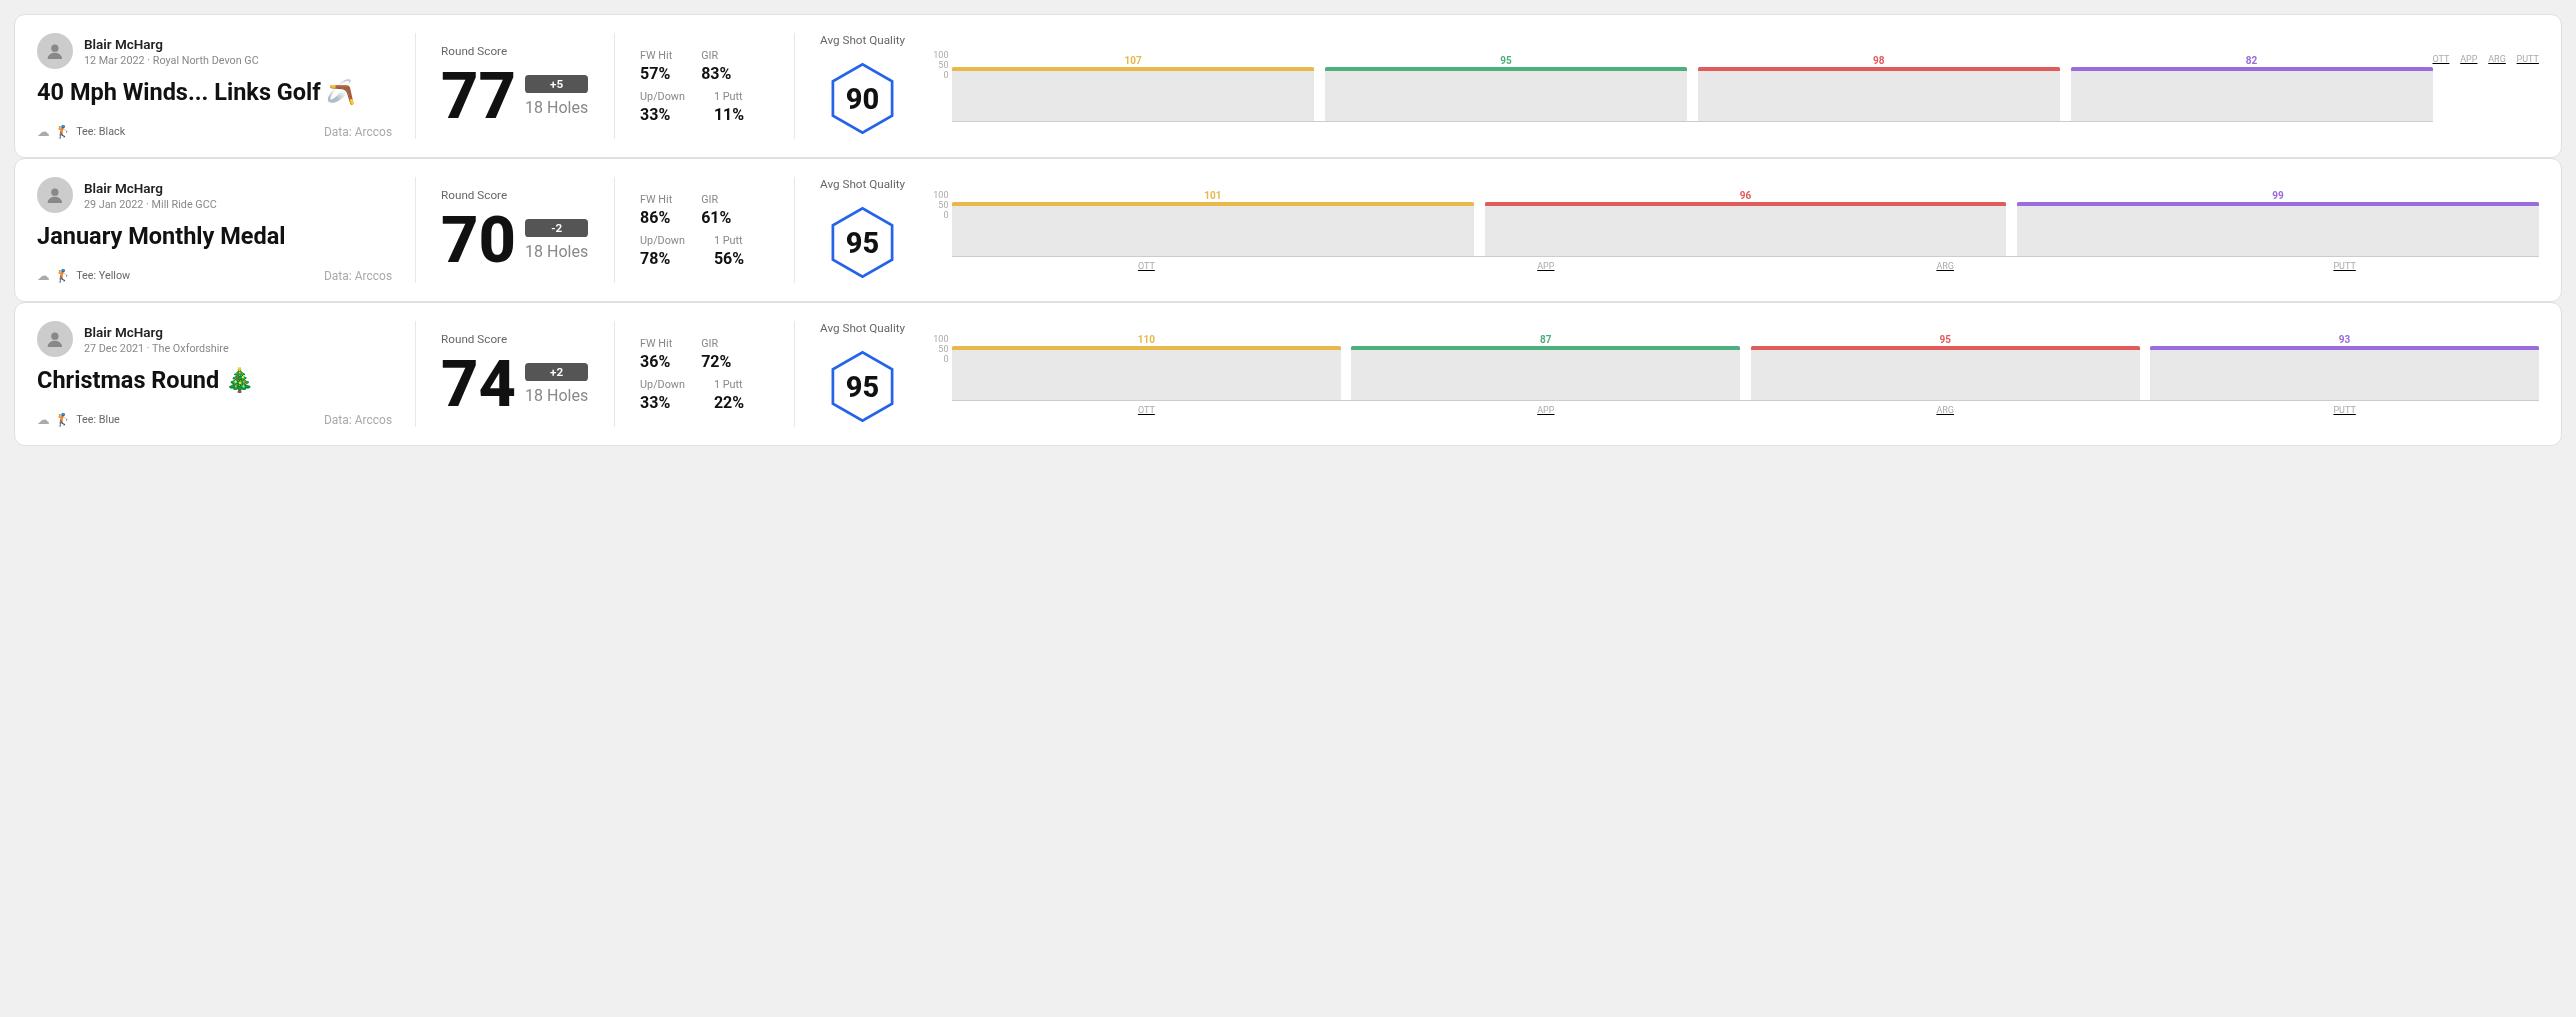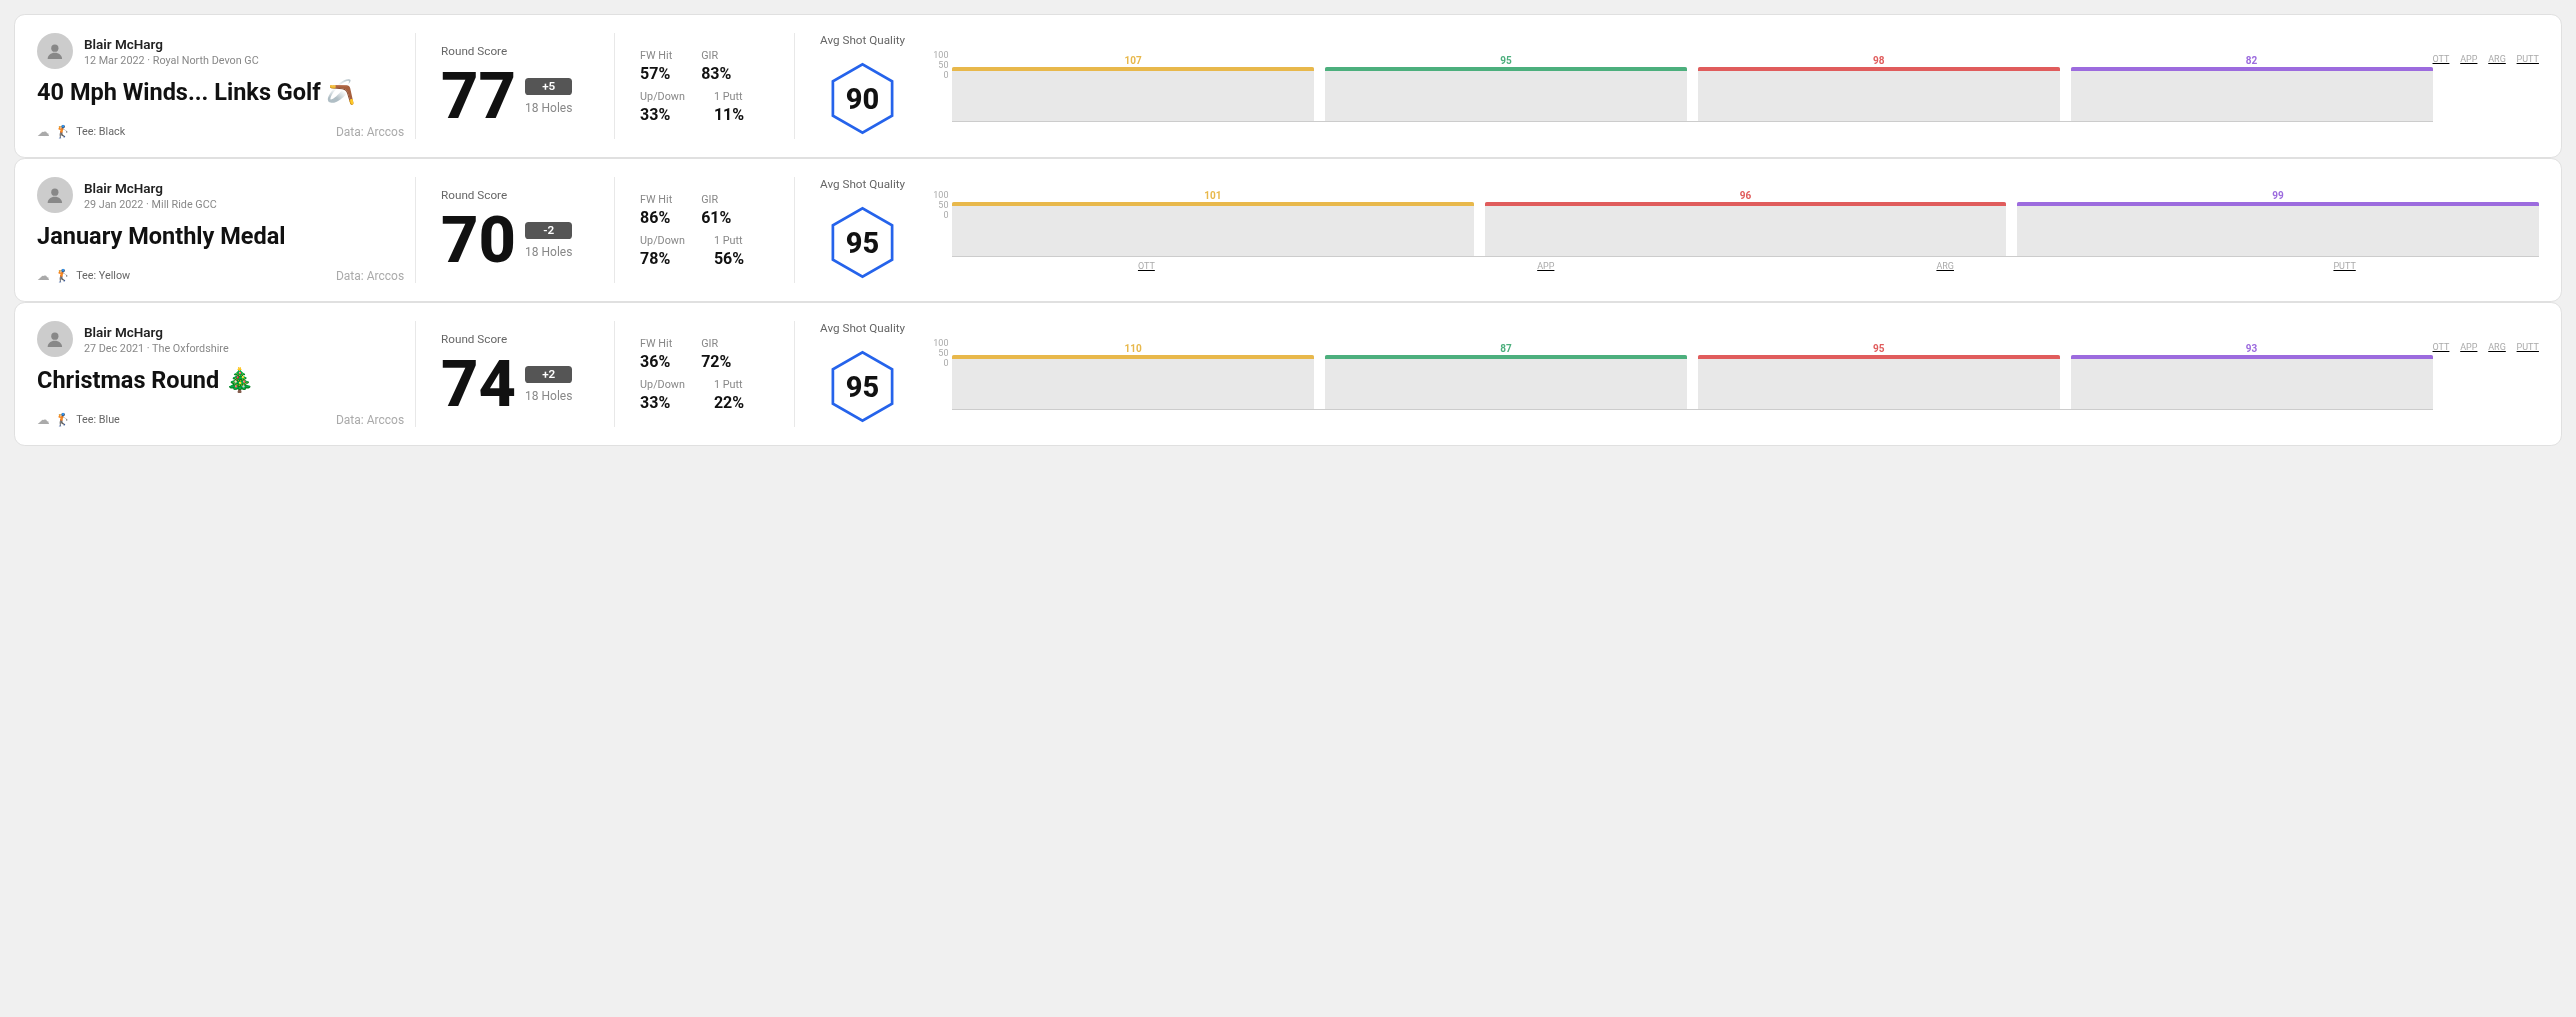--- a/index.html
+++ b/index.html
@@ -21,21 +21,21 @@
       align-items: stretch;
       gap: 0;
     }
 
     
     .card-left {
       flex: 0 0 379px;
       display: flex;
       flex-direction: column;
       justify-content: space-between;
-      padding-right: 11px;
+      padding-right: 23px;
       border-right: 0.9px solid #e8e8e8;
     }
 
     .user-row {
       display: flex;
       align-items: center;
       gap: 10.8px;
       margin-bottom: 9px;
     }
 
@@ -148,21 +148,21 @@
       font-weight: 600;
       padding: 1.8px 7.2px;
       border-radius: 3.6px;
       white-space: nowrap;
     }
 
     .score-badge.plus { background: #555; }
     .score-badge.minus { background: #555; }
 
     .score-holes {
-      font-size: 12px;
+      font-size: 16px;
       color: #888;
       margin-top: 1.8px;
     }
 
     
     .card-stats {
       flex: 0 0 180px;
       display: flex;
       flex-direction: column;
       justify-content: center;
@@ -631,21 +631,21 @@
             </div>
           </div>
 
       <div class="full-chart">
         <div class="chart-body">
           <div class="y-axis">
             <span>100</span>
             <span>50</span>
             <span>0</span>
           </div>
-          <div style="flex:1; display:flex; flex-direction:row;">
+          <div style="flex:1; display:flex; flex-direction:column;">
             <div class="bars-row">
 
         <div class="single-bar-group">
           <div class="bar-value-label" style="color:#e8b84b">110</div>
           <div class="bar-full-bg">
             <div class="bar-color-strip" style="background:#e8b84b"></div>
           </div>
         </div>
 
         <div class="single-bar-group">

